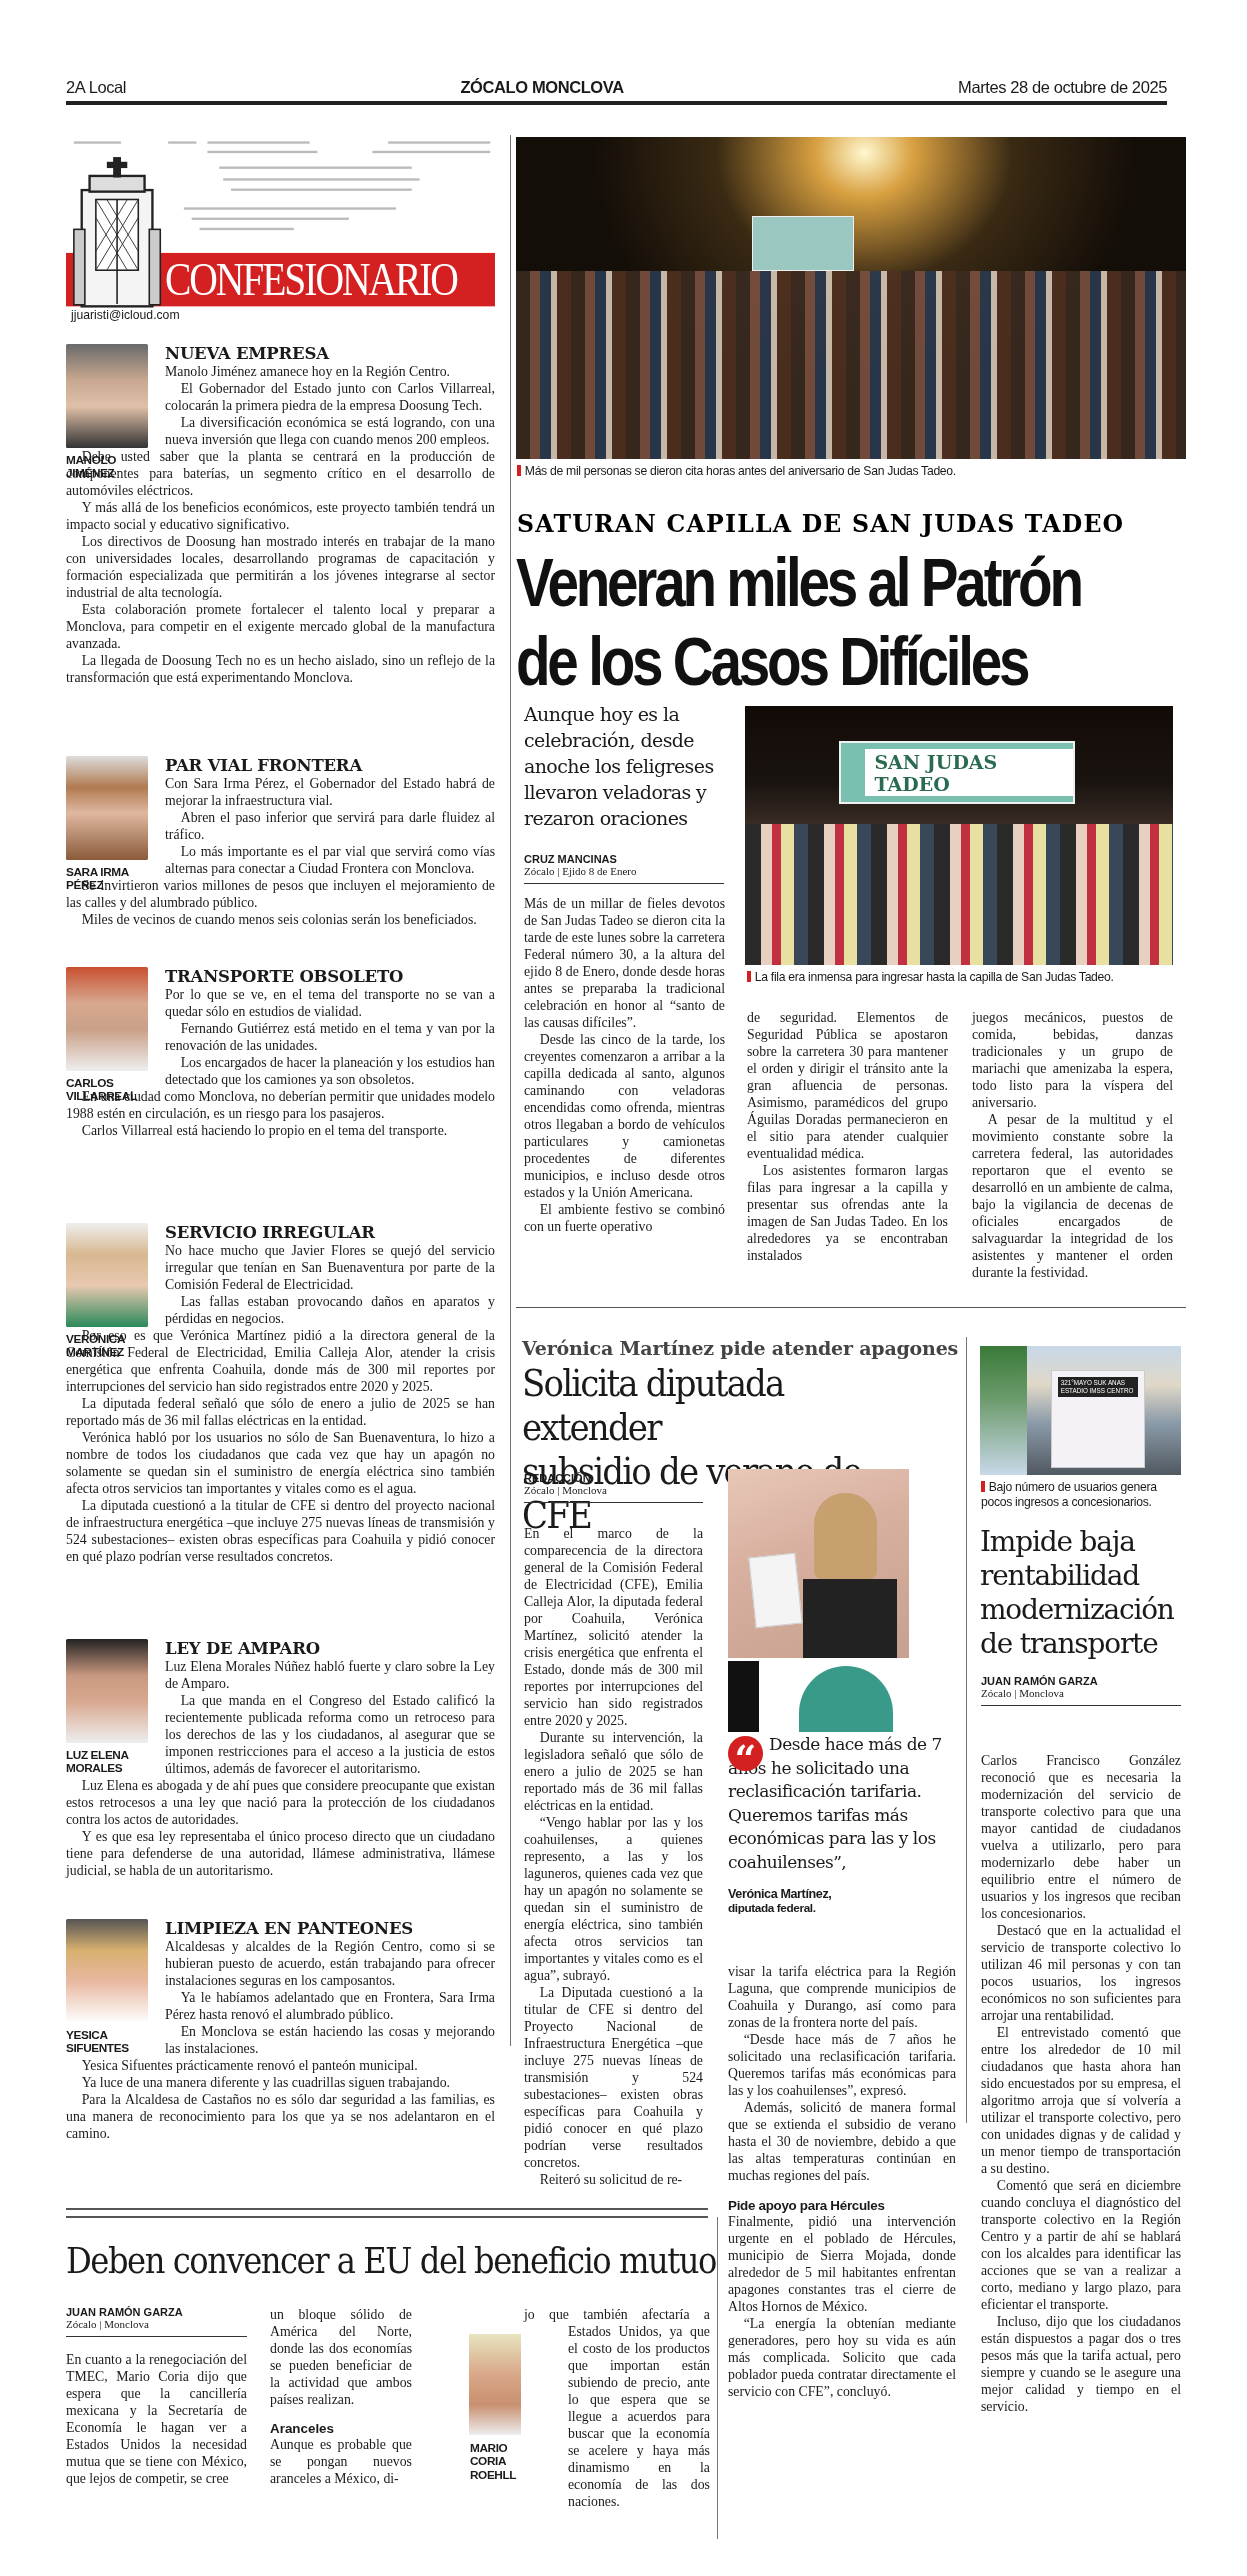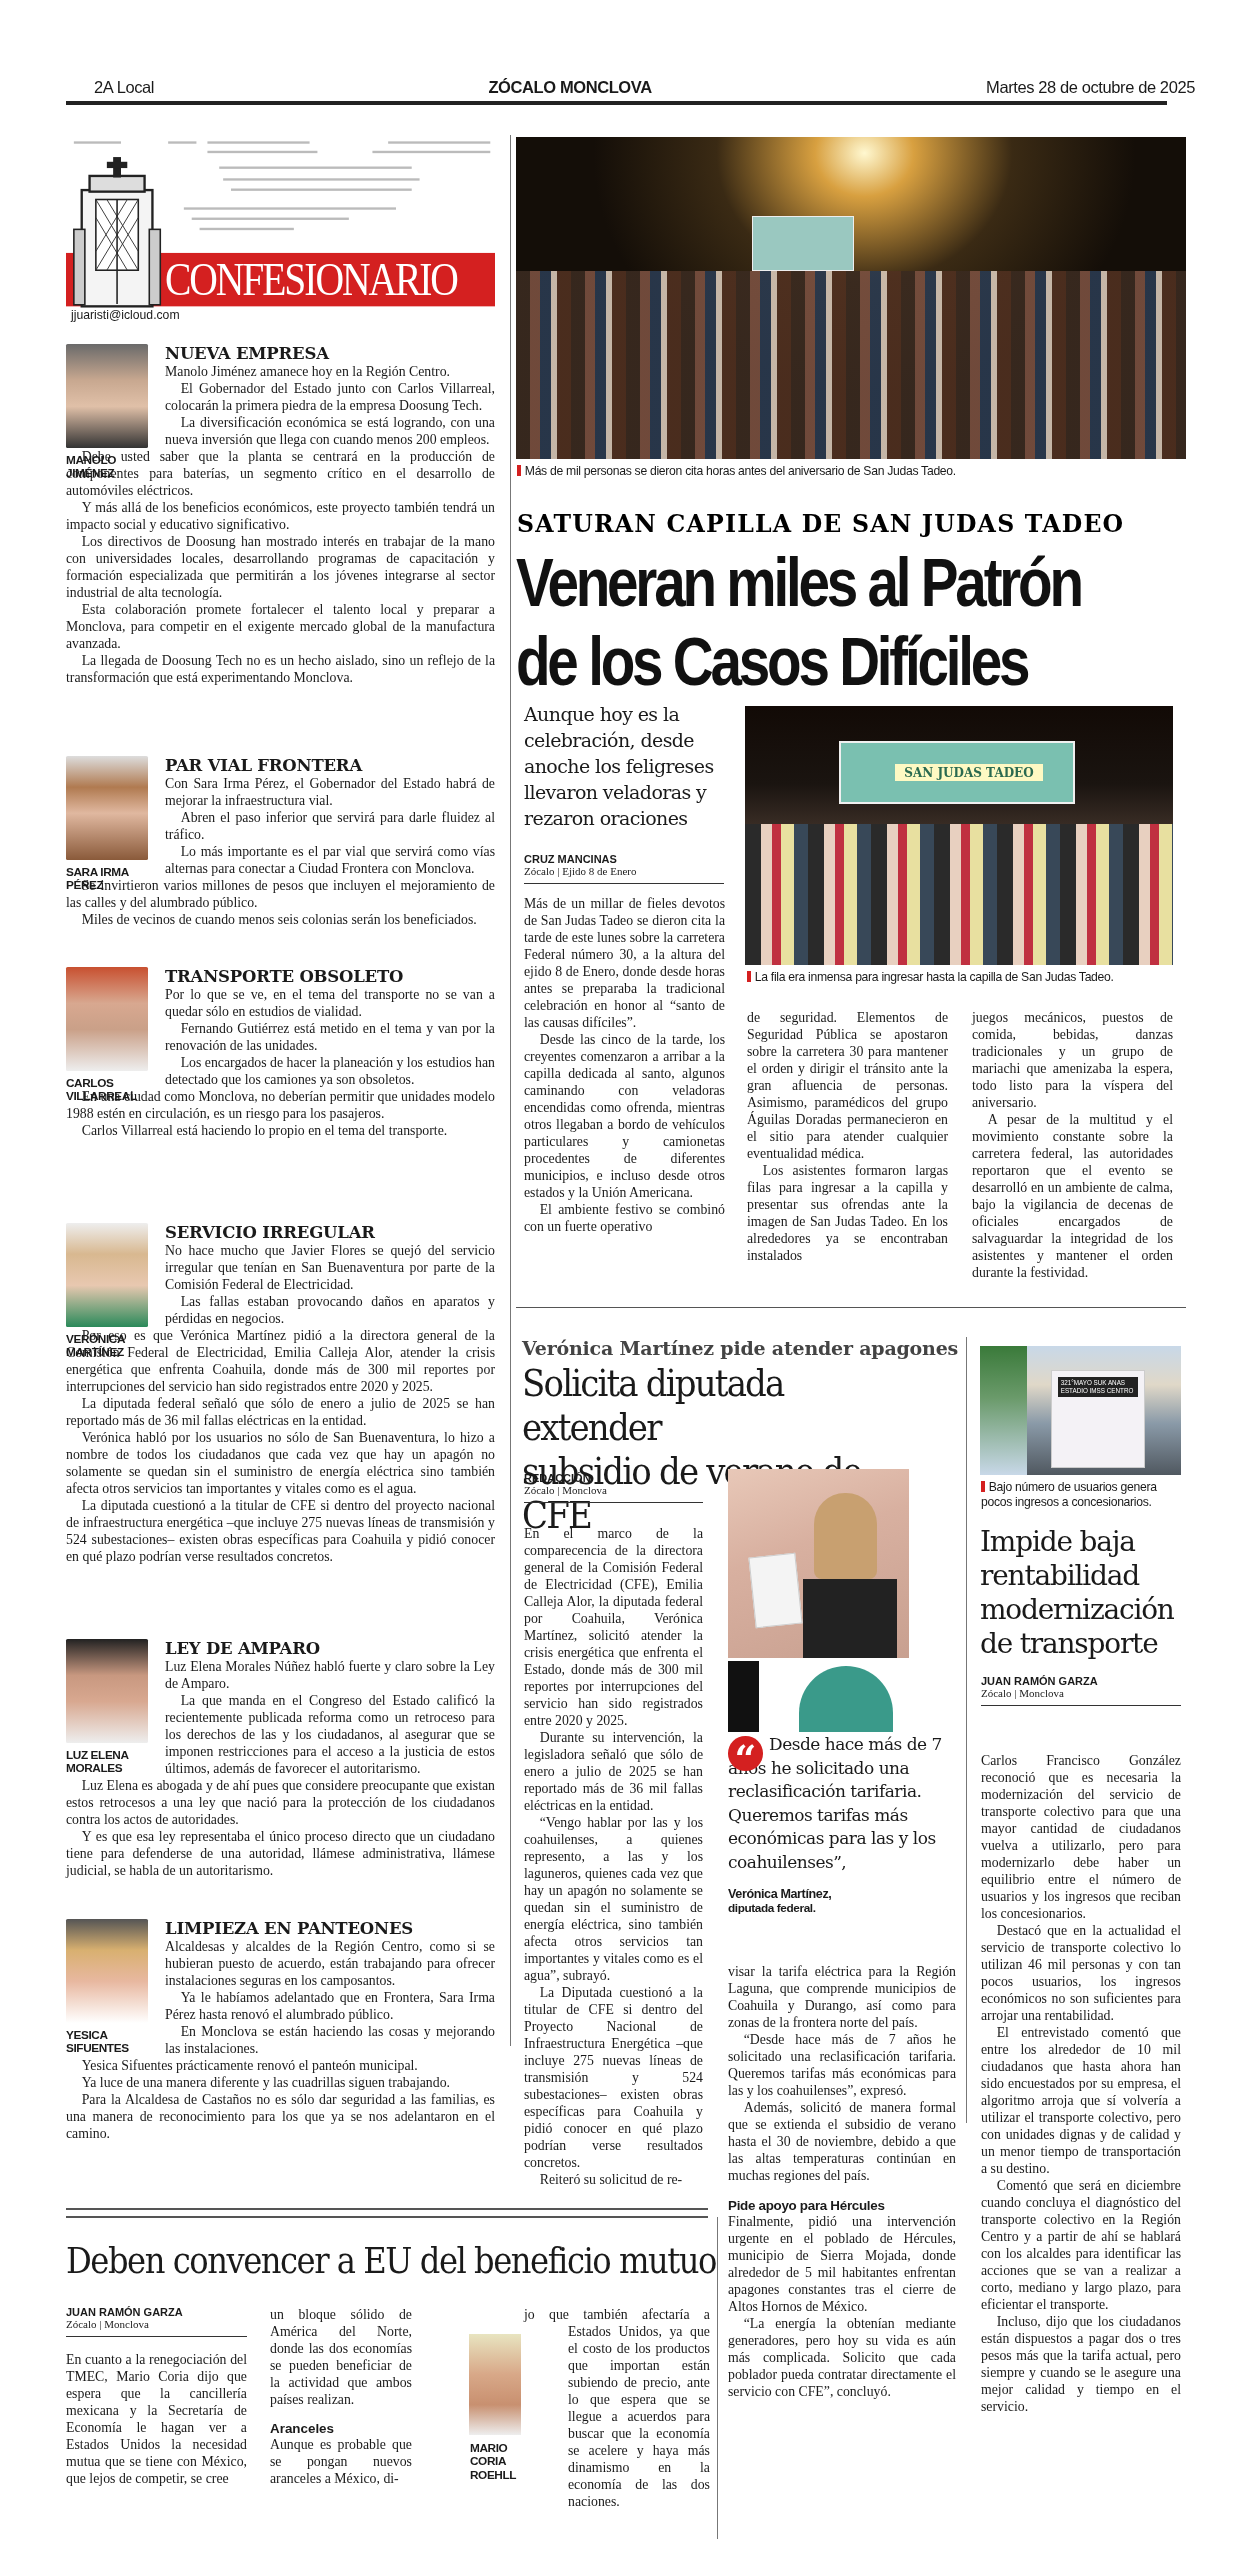--- a/index.html
+++ b/index.html
@@ -1,18 +1,18 @@
 <!DOCTYPE html>
 <html style="font-size:12.6px"><head>
 <meta charset="utf-8">
 <style>
   * { box-sizing: border-box; margin: 0; padding: 0; }
   body { width: 1248px; height: 2576px; background: #fff; color: #1a1a1a; font-family: "Liberation Serif", "DejaVu Serif", serif; position: relative; overflow: hidden; }
   .abs { position: absolute; }
-  .masthead { left: 66px; top: 77px; width: 1101px; height: 20.4px; display: flex; justify-content: space-between; align-items: flex-end; font-family: "Liberation Sans", sans-serif; font-size: 16.5px; letter-spacing: -0.4px; margin-left: 28px; }
+  .masthead { left: 66px; top: 77px; width: 1101px; height: 20.4px; display: flex; justify-content: space-between; align-items: flex-end; font-family: "Liberation Sans", sans-serif; font-size: 16.5px; letter-spacing: -0.4px; }
   .masthead .center { font-weight: bold; }
   .rule-top { left: 66px; top: 101px; width: 1101px; height: 3.9px; background: #222; }
   .col-rule { background: #555; width: 1.6px; }
   p, .txt { font-size: 13.8px; line-height: 17px; text-align: justify; }
   .indent { text-indent: 15.7px; }
   .sans { font-family: "Liberation Sans", sans-serif; }
   .photo { background: linear-gradient(160deg, #2a2018 0%, #4a3a22 30%, #7a5a30 50%, #3a3020 100%); overflow: hidden; }
   .caption { font-family: "Liberation Sans", sans-serif; font-size: 12.2px; line-height: 15px; letter-spacing: -0.3px; }
   .caption .mark { display: inline-block; width: 3.9px; height: 11px; background: #d42020; margin-right: 3.9px; vertical-align: -0.8px; }
   .conf-item { position: absolute; left: 66px; width: 429px; }
@@ -165,21 +165,21 @@
 <div class="abs" style="left:524px; top:701px; width:212px; font-family:'DejaVu Serif',serif; font-size:19px; line-height:26px; letter-spacing:-0.6px;">Aunque hoy es la celebración, desde anoche los feligreses llevaron veladoras y rezaron oraciones</div>
 
 <div class="abs" style="left:524px; top:853px; width:200px;">
   <div class="byline-name">CRUZ MANCINAS</div>
   <div class="byline-loc">Zócalo | Ejido 8 de Enero</div>
   <div class="byline-rule" style="margin-top:6.3px;"></div>
 </div>
 
 <div class="abs photo" style="left:745px; top:706px; width:428px; height:259px; background:linear-gradient(180deg,#120a06 0%,#1a1410 30%,#4a3a30 55%,#c8a080 100%);">
   <div class="abs" style="left:94px; top:35px; width:236px; height:63px; background:#7ac0b0; border:2.4px solid #f0f0f0; display:flex; align-items:center; justify-content:center;">
-    <span style="background:#fef9c3; color:#2a6a50; font-weight:bold; font-family:'DejaVu Serif',serif; font-size:12px; padding:1.6px 9.4px;margin-left:24px;">SAN JUDAS TADEO</span>
+    <span style="background:#ffffff; color:#2a6a50; font-weight:bold; font-family:'DejaVu Serif',serif; font-size:19px; padding:1.6px 9.4px;margin-left:24px;">SAN JUDAS TADEO</span>
   </div>
   <div class="abs" style="left:0; top:118px; width:428px; height:142px; background:repeating-linear-gradient(90deg,#2a2a2a 0 15.7px,#e8d0c0 15.7px 27px,#c03040 27px 36px,#e8e0a0 36px 49px,#384858 49px 63px);"></div>
 </div>
 <div class="abs caption" style="left:747px; top:970px;"><span class="mark"></span><span>La fila era inmensa para ingresar hasta la capilla de San Judas Tadeo.</span></div>
 
 <div class="abs" style="left:524px; top:895px; width:201px;">
   <p>Más de un millar de fieles devotos de San Judas Tadeo se dieron cita la tarde de este lunes sobre la carretera Federal número 30, a la altura del ejido 8 de Enero, donde desde horas antes se preparaba la tradicional celebración en honor al “santo de las causas difíciles”.</p>
   <p class="indent">Desde las cinco de la tarde, los creyentes comenzaron a arribar a la capilla dedicada al santo, algunos caminando con veladoras encendidas como ofrenda, mientras otros llegaban a bordo de vehículos particulares y camionetas procedentes de diferentes municipios, e incluso desde otros estados y la Unión Americana.</p>
   <p class="indent">El ambiente festivo se combinó con un fuerte operativo</p>
 </div>

